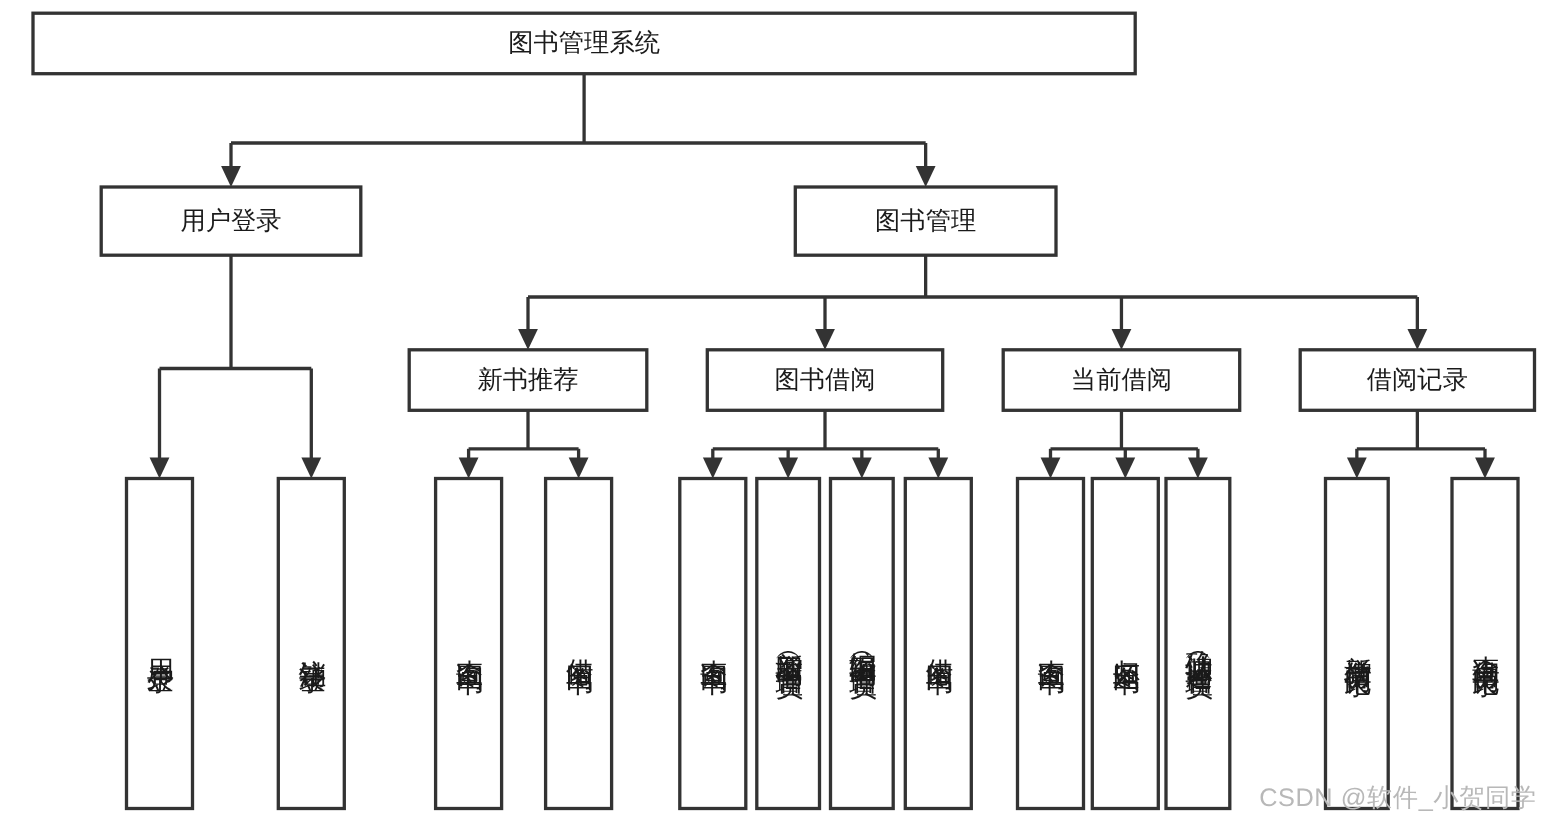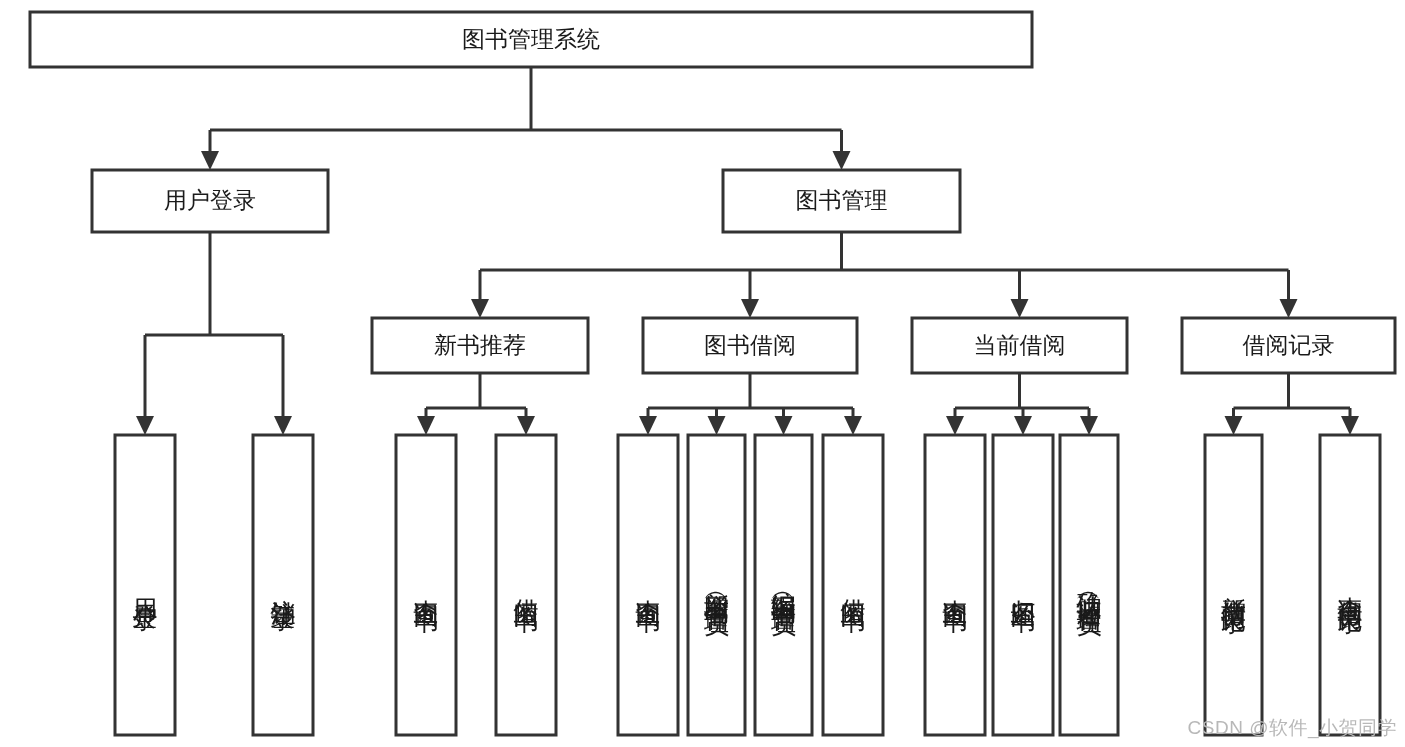--- a/index.html
+++ b/index.html
@@ -57,21 +57,21 @@
     letter-spacing: 3px;
     color: #1a1a1a;
     white-space: nowrap;
     text-align: center;
   }
   #watermark {
     position: absolute;
     right: 8px;
     bottom: 6px;
     font-family: "Liberation Sans", "DejaVu Sans", sans-serif;
-    font-size: 19px;
+    font-size: 23px;
     color: #b8b8b8;
     letter-spacing: 0.5px;
     white-space: nowrap;
   }
 </style>
 </head>
 <body>
 
 <div id="diagram-root">
   <svg id="diagram-svg" width="1405" height="747" viewBox="0 0 1405 747">

